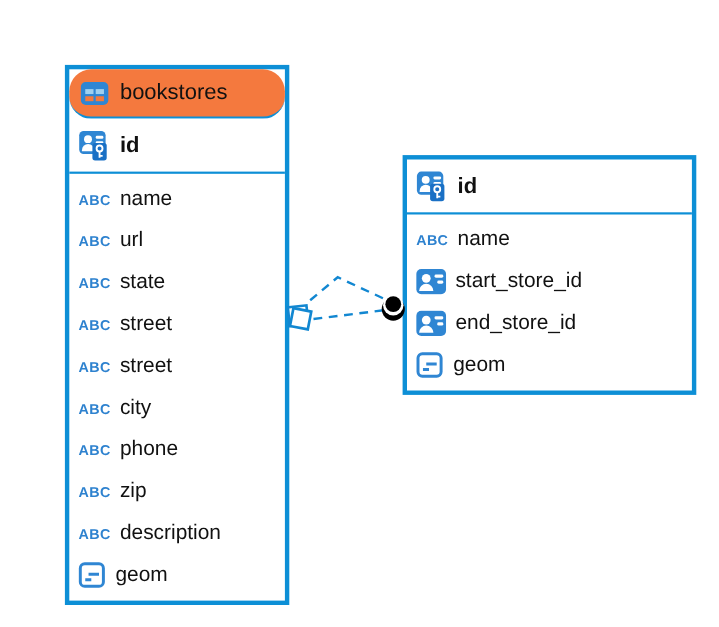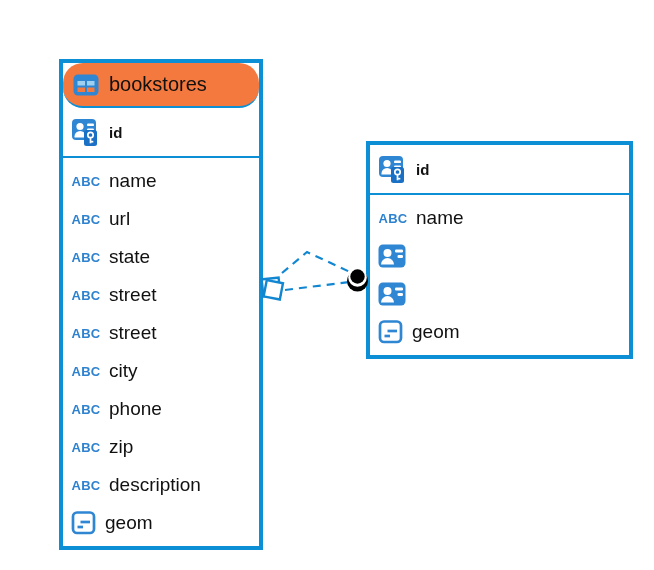--- a/index.html
+++ b/index.html
@@ -28,21 +28,21 @@
   .t-routes   .thead{background:#e8e8e8;}
 
   .row{
     display:flex;align-items:center;
     padding:0 8px;gap:8px;
     white-space:nowrap;color:#111;
   }
   .row.pk{
     height:48px;
     border-bottom:2px solid #0d8fd6;
-    font-weight:700;font-size:15px;text-align:center;
+    font-weight:700;font-size:20px;text-align:center;
   }
   .fields{padding:4px 0;}
   .row.field{height:38px;font-size:19px;}
 
   .icon{display:inline-flex;align-items:center;justify-content:center;flex:0 0 auto;}
   .icon-abc{
     width:30px;flex:0 0 30px;
     font-size:13px;font-weight:800;letter-spacing:.3px;
     color:#2e82cf;text-align:center;
   }
@@ -172,31 +172,33 @@
       <div class="row field">
         <span class="icon fk-icon">
           <svg width="28" height="24" viewBox="0 0 28 24">
             <rect x="0.5" y="0.5" width="27" height="23" rx="4.5" fill="#2f86d3"></rect>
             <circle cx="9.5" cy="9" r="4" fill="#fff"></circle>
             <path d="M3 20.5 a6.5 6.5 0 0 1 13 0 z" fill="#fff"></path>
             <rect x="17" y="5.5" width="8" height="3" rx="1.3" fill="#fff"></rect>
             <rect x="19.5" y="11" width="5.5" height="3" rx="1.3" fill="#fff"></rect>
           </svg>
         </span>
+        <span>start_store_id</span>
       </div>
       <div class="row field">
         <span class="icon fk-icon">
           <svg width="28" height="24" viewBox="0 0 28 24">
             <rect x="0.5" y="0.5" width="27" height="23" rx="4.5" fill="#2f86d3"></rect>
             <circle cx="9.5" cy="9" r="4" fill="#fff"></circle>
             <path d="M3 20.5 a6.5 6.5 0 0 1 13 0 z" fill="#fff"></path>
             <rect x="17" y="5.5" width="8" height="3" rx="1.3" fill="#fff"></rect>
             <rect x="19.5" y="11" width="5.5" height="3" rx="1.3" fill="#fff"></rect>
           </svg>
         </span>
+        <span>end_store_id</span>
       </div>
       <div class="row field">
         <span class="icon geo-icon">
           <svg width="26" height="26" viewBox="0 0 26 26">
             <rect x="2" y="2.5" width="21" height="20.5" rx="4" fill="#fff" stroke="#2f86d3" stroke-width="2.7"></rect>
             <line x1="9.5" y1="12" x2="19" y2="12" stroke="#2f86d3" stroke-width="2.7"></line>
             <line x1="6.5" y1="17" x2="12" y2="17" stroke="#2f86d3" stroke-width="2.7"></line>
           </svg>
         </span>
         <span>geom</span>

